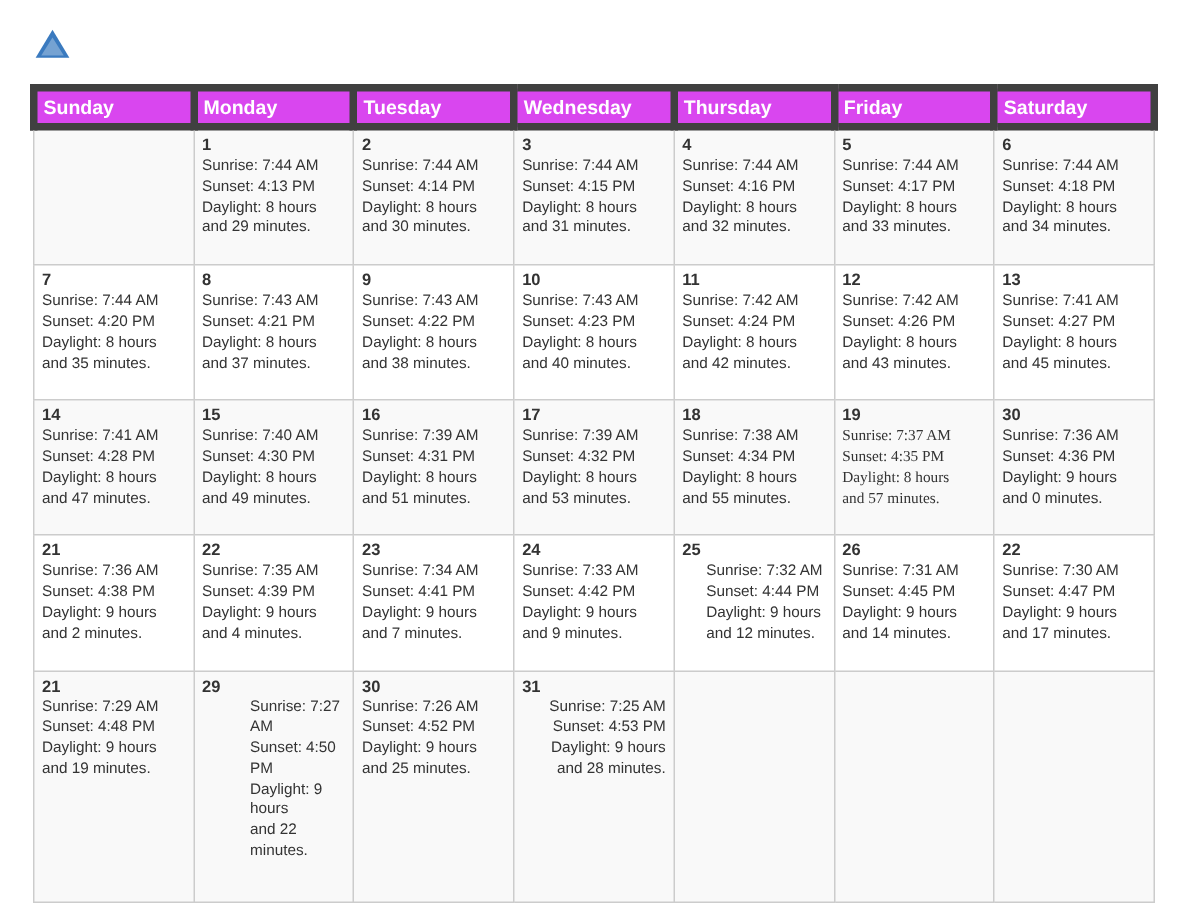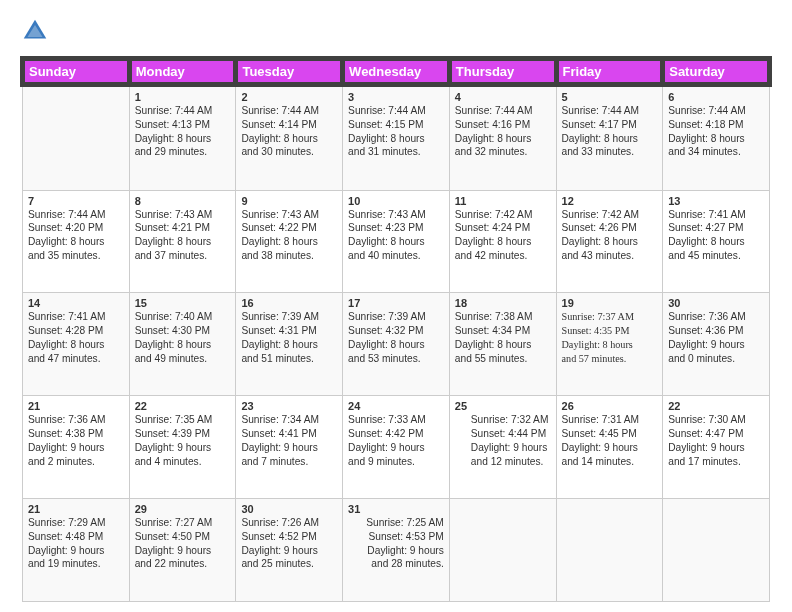--- a/index.html
+++ b/index.html
@@ -339,21 +339,21 @@
         <tr>
           <td>
             <span class="day-number">21</span>
             <div class="cell-content" style="white-space: pre-line;">Sunrise: 7:29 AM
 Sunset: 4:48 PM
 Daylight: 9 hours
 and 19 minutes.</div>
           </td>
           <td>
             <span class="day-number">29</span>
-            <div class="cell-content" style="white-space: pre-line;">Sunrise: 7:27 AM
+            <div class="cell-content" style="white-space: pre-line; margin-left: 32px;">Sunrise: 7:27 AM
 Sunset: 4:50 PM
 Daylight: 9 hours
 and 22 minutes.</div>
           </td>
           <td>
             <span class="day-number">30</span>
             <div class="cell-content" style="white-space: pre-line;">Sunrise: 7:26 AM
 Sunset: 4:52 PM
 Daylight: 9 hours
 and 25 minutes.</div>

